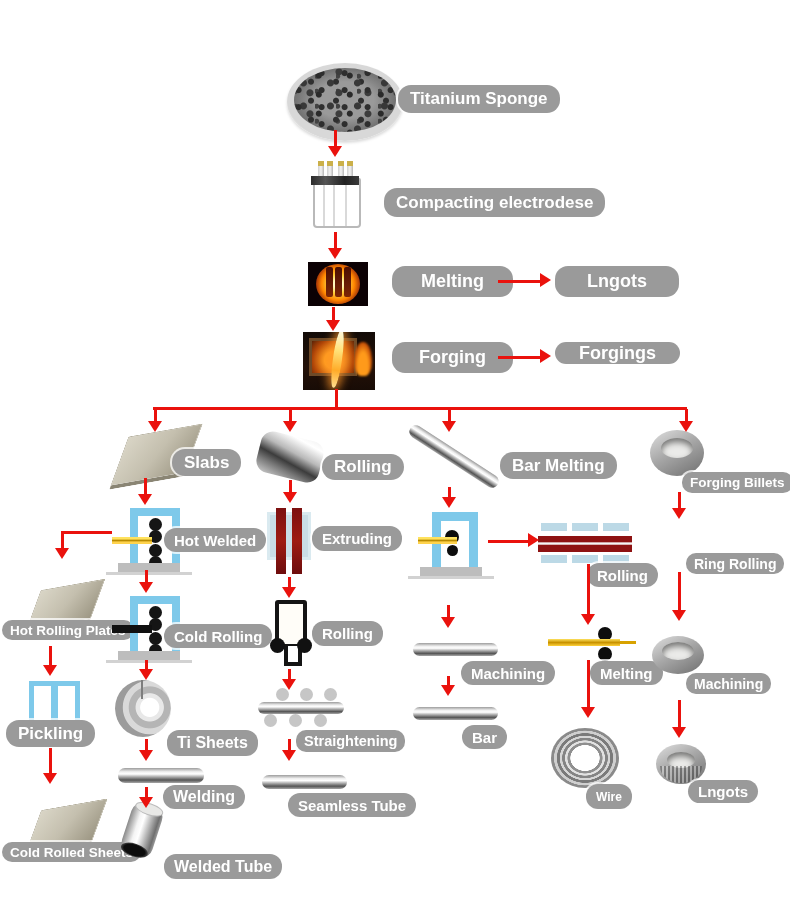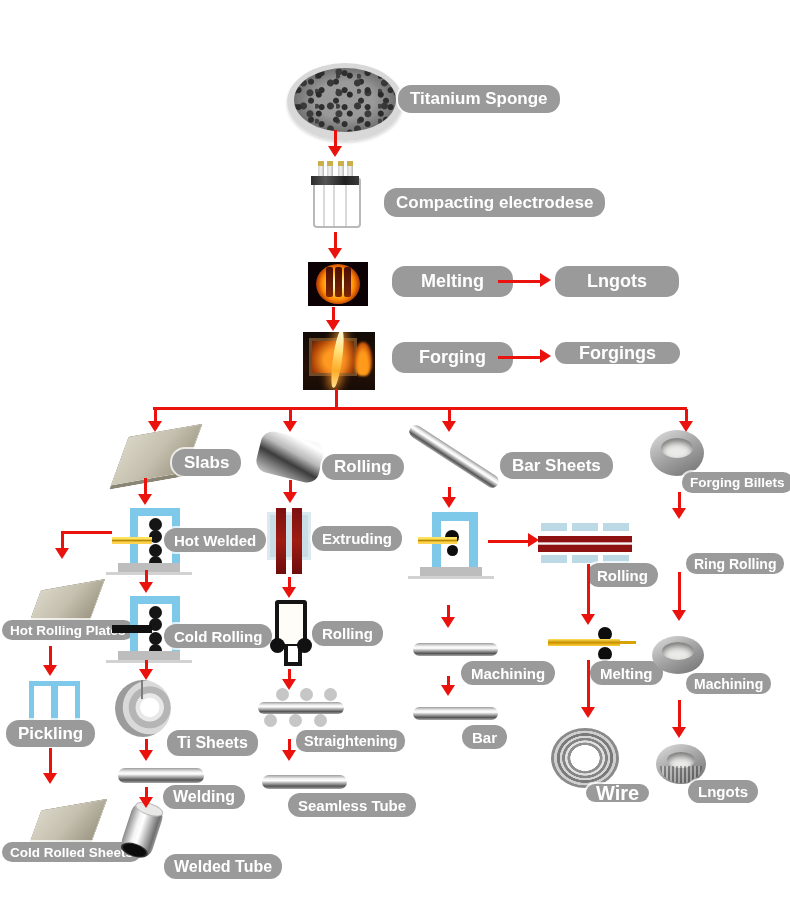--- a/index.html
+++ b/index.html
@@ -167,21 +167,21 @@
 
   <div class="plate" style="left:118px;top:432px;width:74px;height:44px"></div>
   <div class="billet" style="left:258px;top:436px;width:64px;height:42px"></div>
   <div class="rod" style="left:402px;top:450px;width:104px;height:13px;transform:rotate(33deg)"></div>
   <div class="donut" style="left:650px;top:430px;width:54px;height:46px">
     <div class="hole" style="width:32px;height:20px"></div>
   </div>
 
   <div class="pill" style="left:172px;top:449px;height:27px">Slabs</div>
   <div class="pill" style="left:322px;top:454px;height:26px">Rolling</div>
-  <div class="pill" style="left:500px;top:452px;height:27px">Bar Sheets</div>
+  <div class="pill" style="left:500px;top:452px;height:27px">Bar Melting</div>
   <div class="pill p-sm" style="left:682px;top:472px;height:21px">Forging Billets</div>
 
   <div class="mill" style="left:130px;top:508px">
     <div class="roll" style="top:2px"></div>
     <div class="roll" style="top:14px"></div>
     <div class="roll" style="top:28px"></div>
     <div class="roll" style="top:40px"></div>
     <div class="feedbar fy"></div>
   </div>
   <div class="base1" style="left:118px;top:563px"></div>
@@ -281,21 +281,21 @@
 
   <div style="position:absolute;left:548px;top:626px;width:88px;height:34px">
     <div class="ddot" style="top:1px"></div>
     <div class="dbar"></div>
     <div class="dtail"></div>
     <div class="ddot" style="top:21px"></div>
   </div>
   <div class="pill p-md" style="left:590px;top:661px;height:24px">Melting</div>
 
   <div class="wire" style="left:551px;top:728px;width:68px;height:60px"></div>
-  <div class="pill p-md" style="left:586px;top:784px;height:18px;font-size:20px">Wire</div>
+  <div class="pill p-md" style="left:586px;top:784px;height:25px;font-size:12px">Wire</div>
 
   <div class="pill p-sm" style="left:686px;top:553px;height:21px;font-size:14px">Ring Rolling</div>
 
   <div class="donut" style="left:652px;top:636px;width:52px;height:38px">
     <div class="hole" style="width:32px;height:18px"></div>
   </div>
   <div class="pill p-sm" style="left:686px;top:673px;height:21px;font-size:14px">Machining</div>
 
   <div class="donut ridged" style="left:656px;top:744px;width:50px;height:40px">
     <div class="hole" style="width:28px;height:16px"></div>

